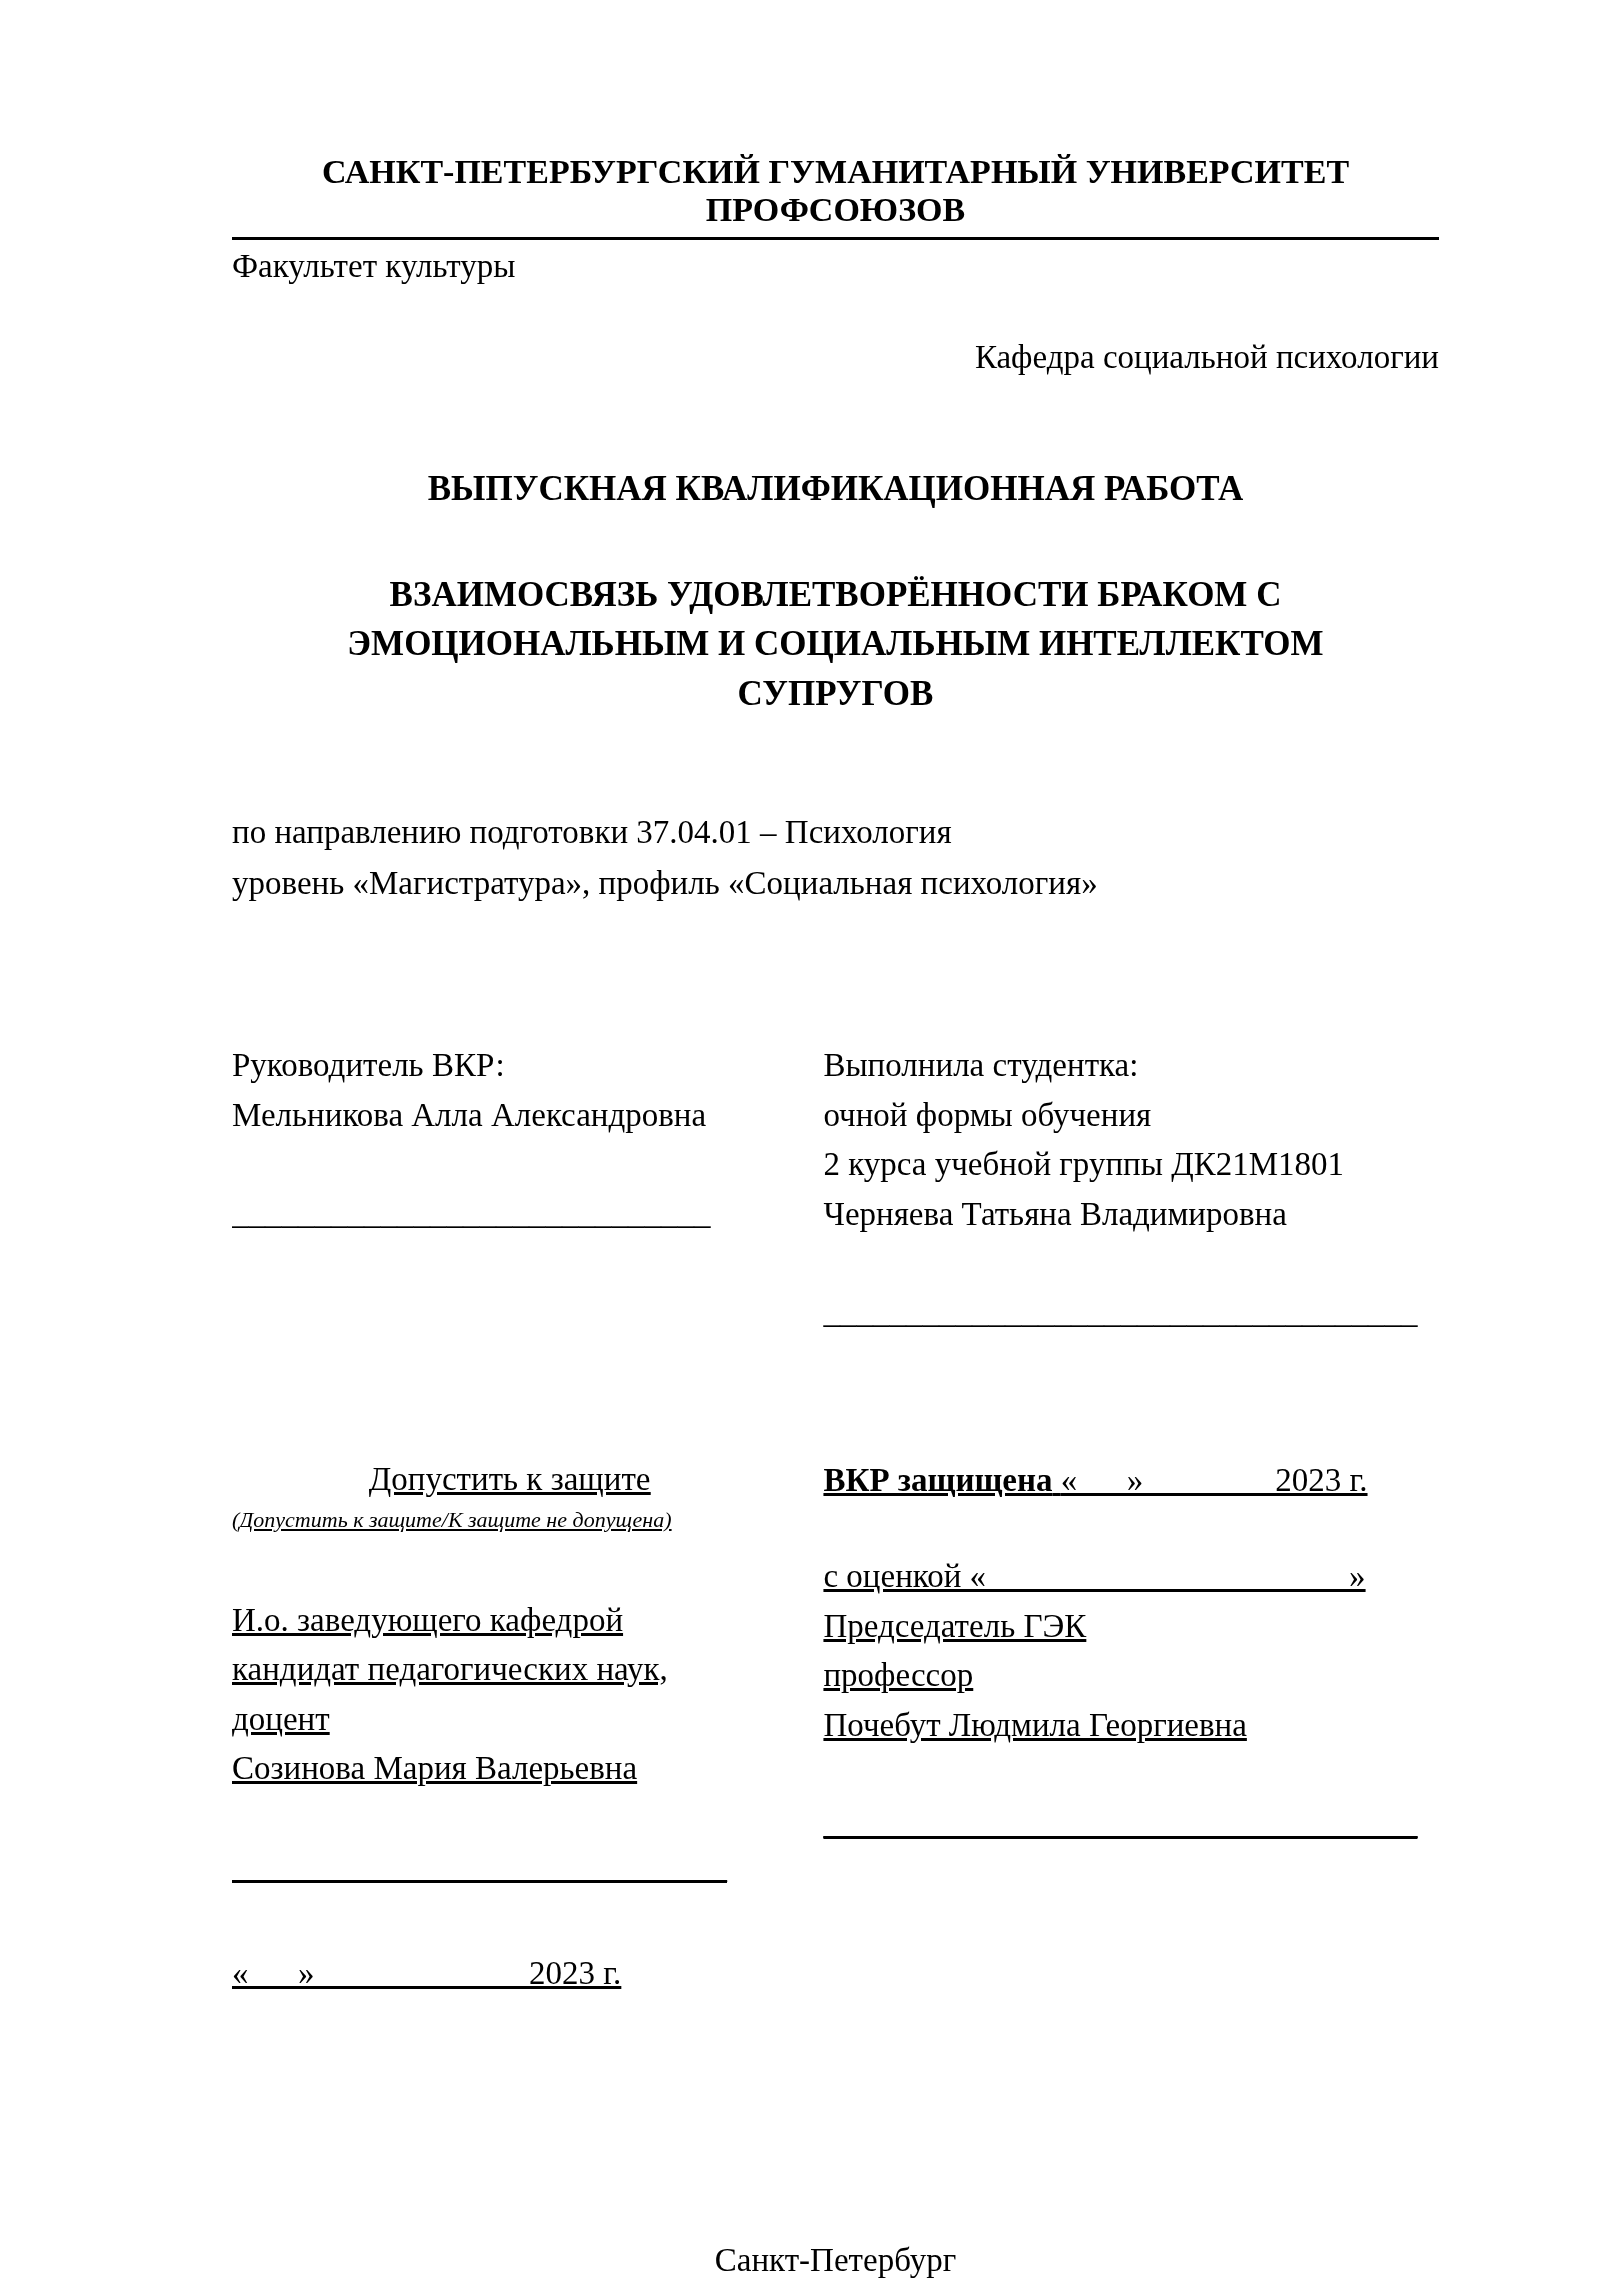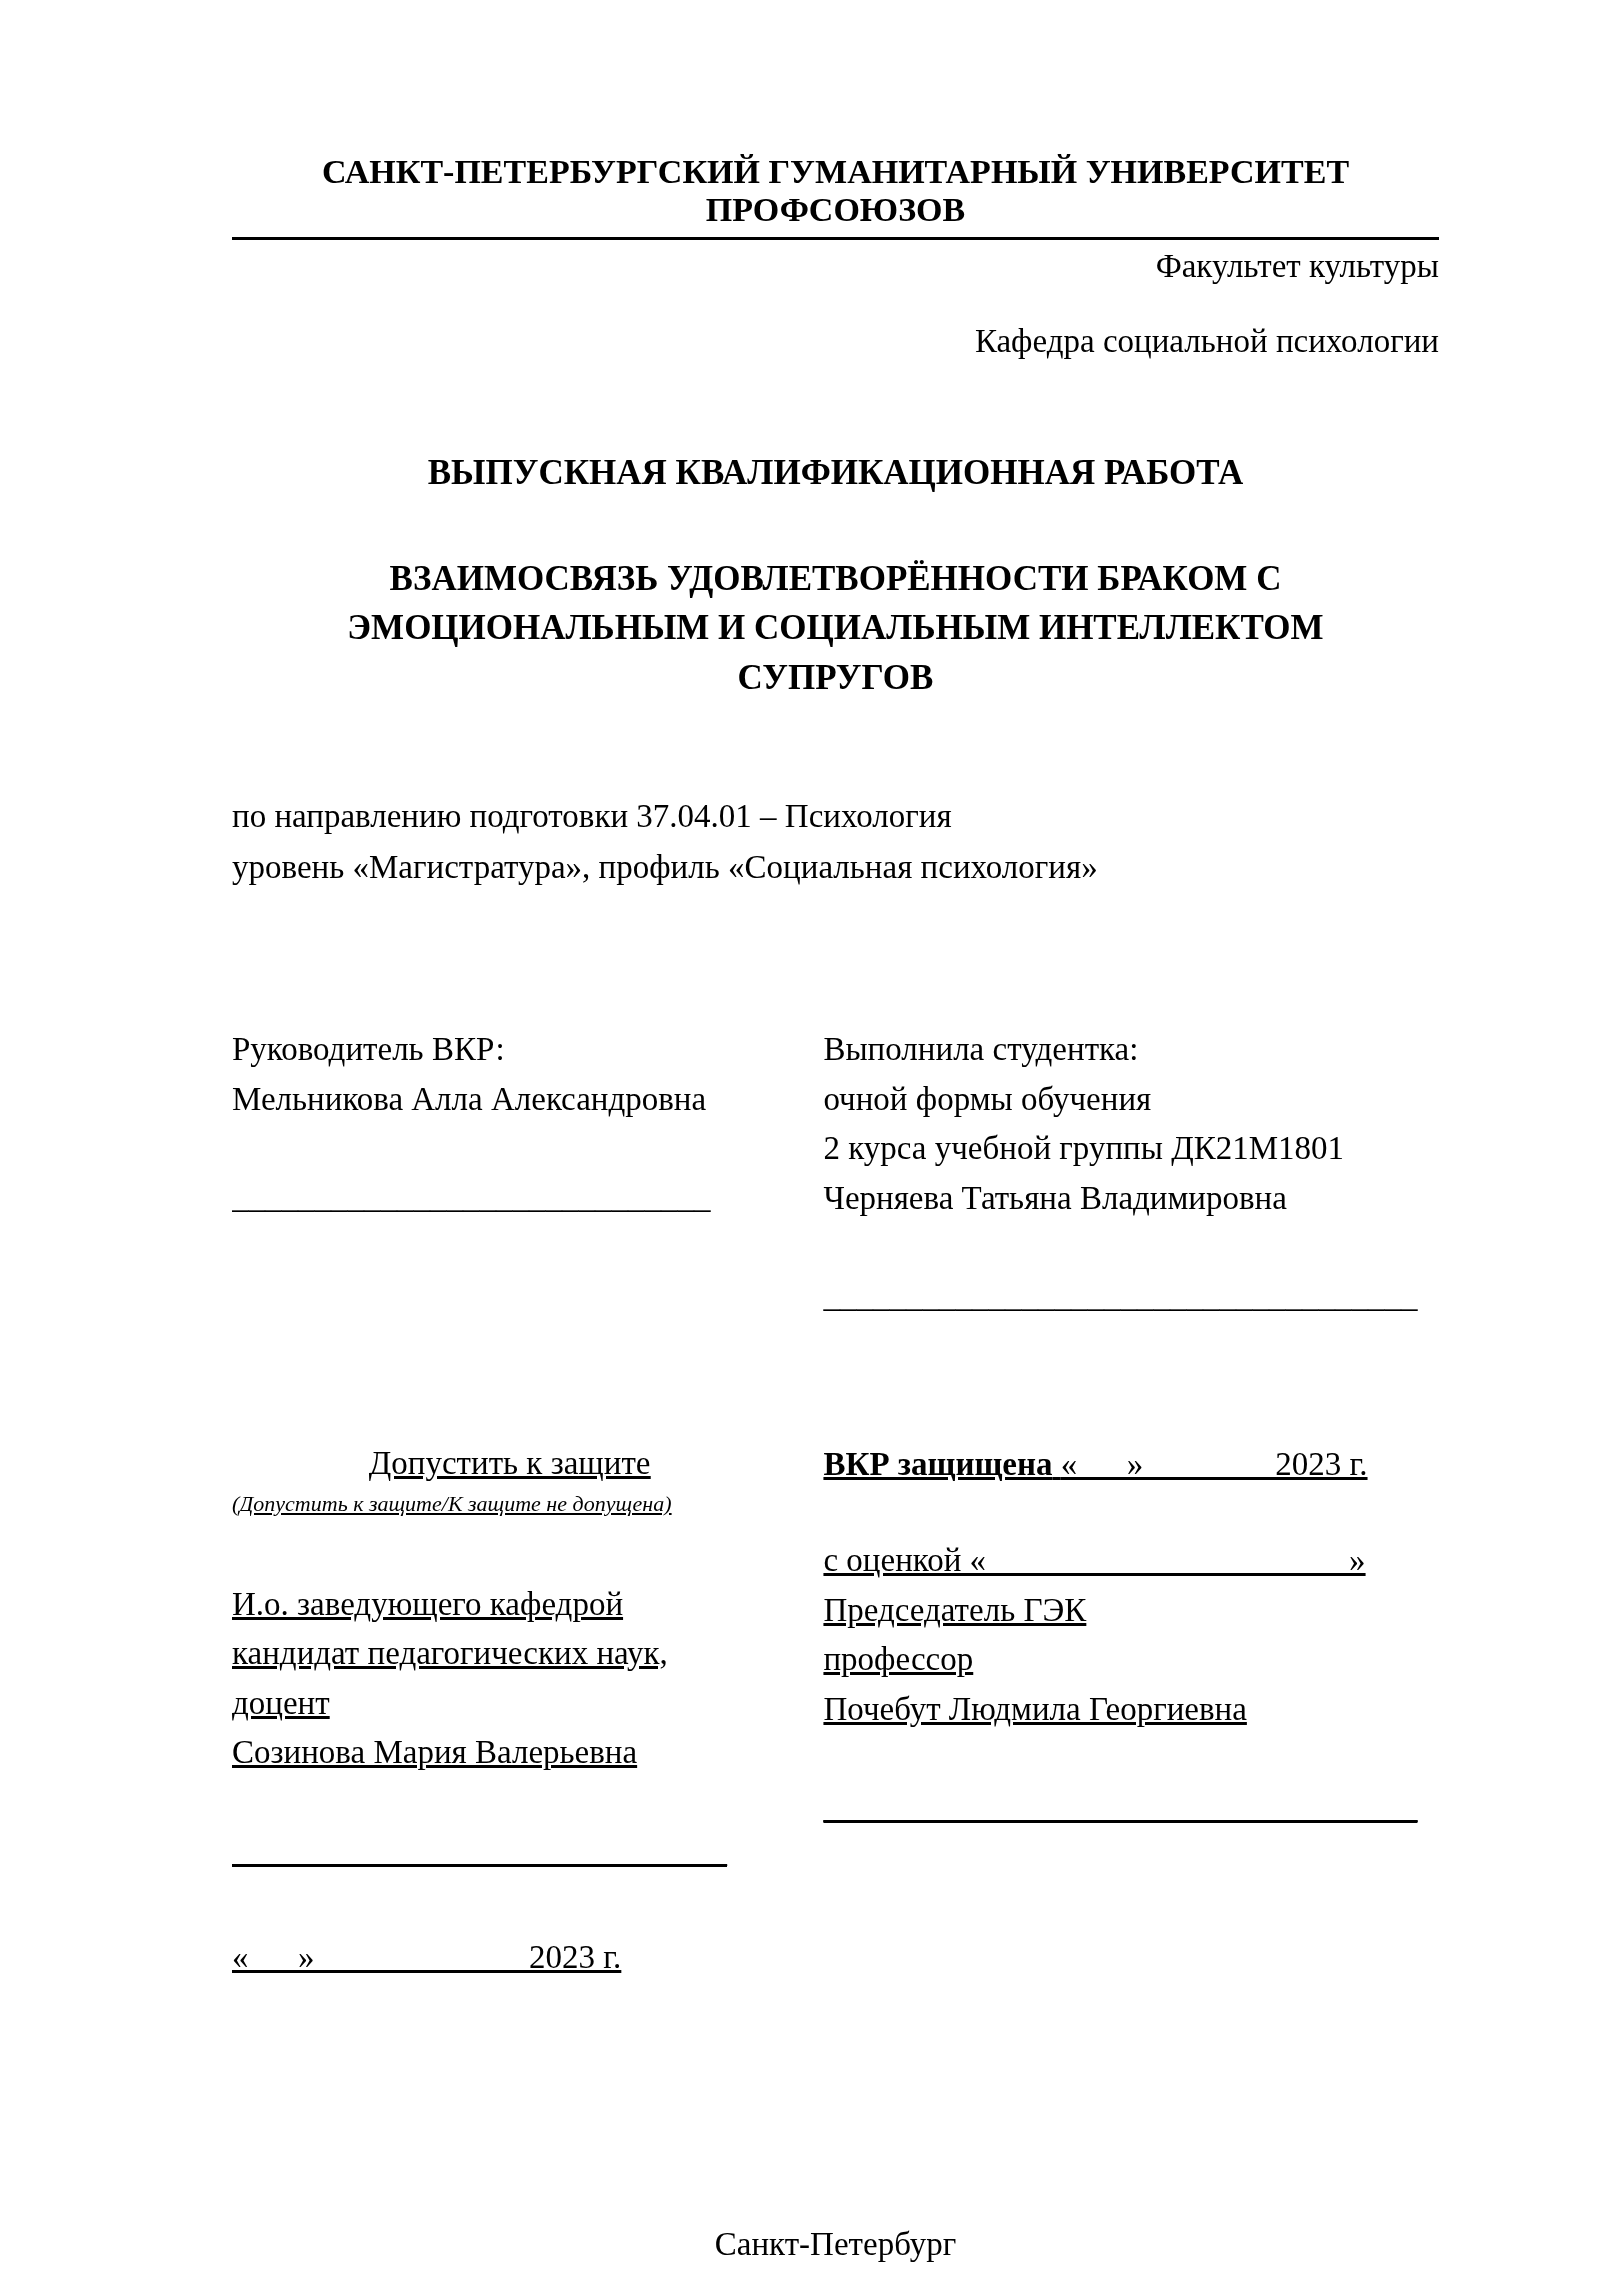--- a/index.html
+++ b/index.html
@@ -13,22 +13,22 @@
     padding:153px 118px 0 232px;
     overflow:hidden;
   }
   .doc-header {
     text-align:center;
     font-weight:bold;
     font-size:34px;
     border-bottom:3.1px solid #000;
     padding-bottom:7.9px;
   }
-  .faculty { text-align:right; margin-top:7.9px; }
-  .department { text-align:right; margin-top:38px; }
+  .faculty { text-align:left; margin-top:7.9px; }
+  .department { text-align:right; margin-top:54px; }
   .work-type { text-align:center; font-weight:bold; font-size:35px; margin-top:93px; }
   .thesis-title { text-align:center; font-weight:bold; font-size:35px; margin-top:61px; line-height:1.42; }
   .direction { text-align:left; margin-top:88px; line-height:1.55; }
   .cols { display:flex; justify-content:space-between; }
   .cols-1 { margin-top:132px; }
   .cols-2 { margin-top:118px;text-decoration:underline; }
   .col-left { width:46%; }
   .col-right { width:51%; }
   .line { line-height:1.5; }
   .justify { text-align:justify; }

